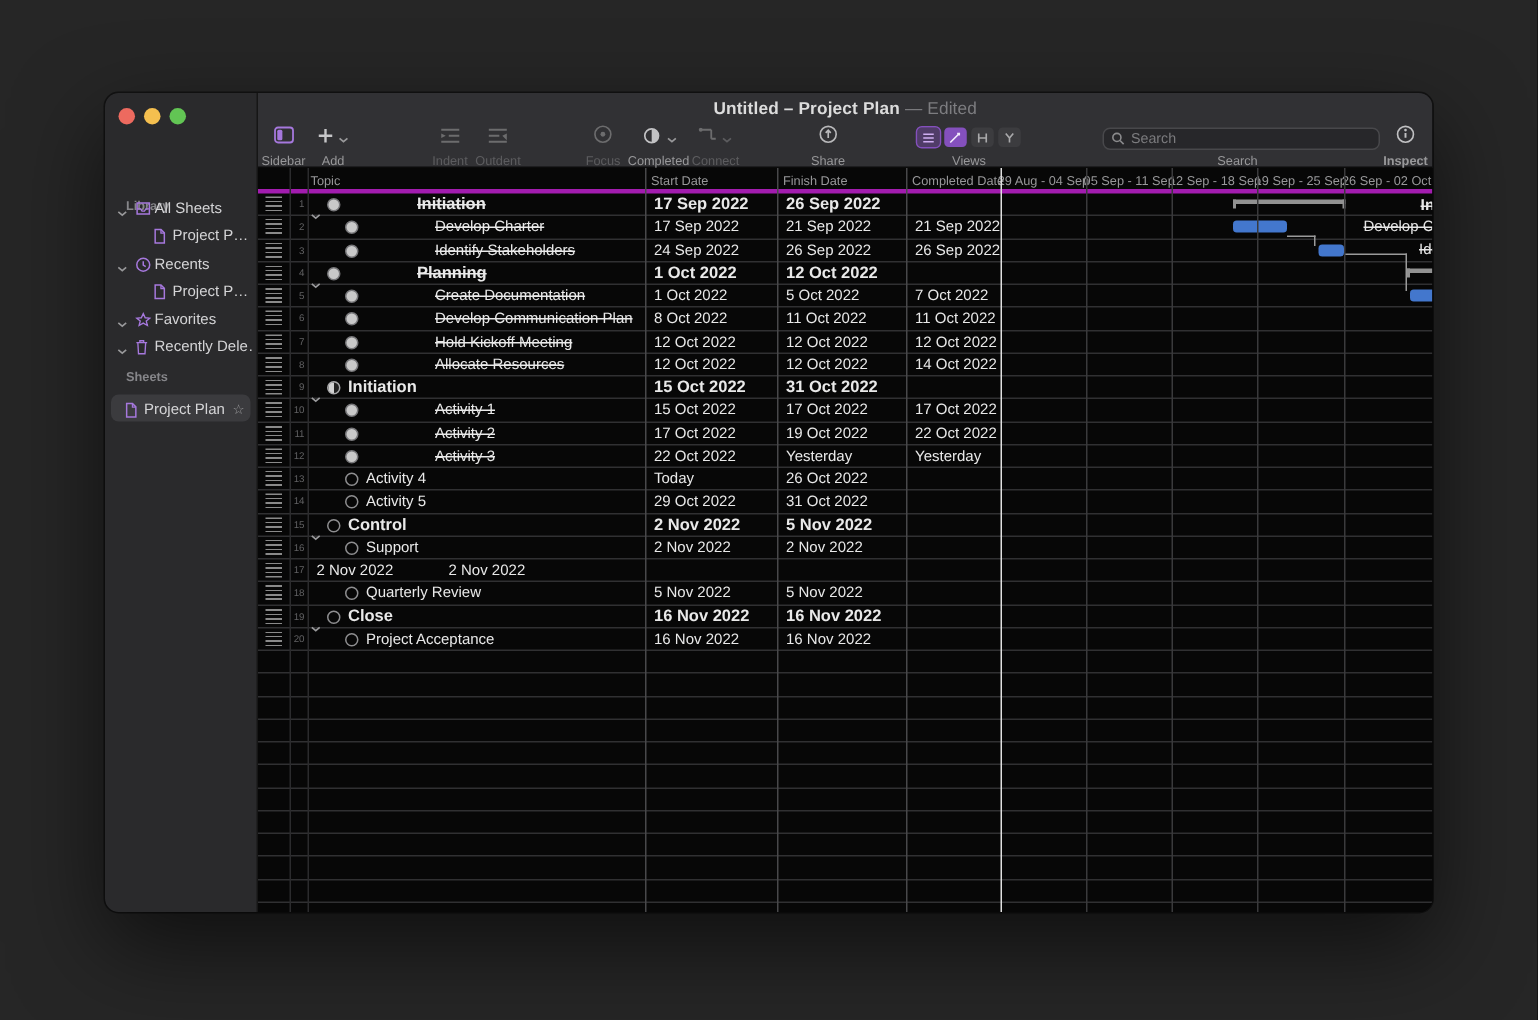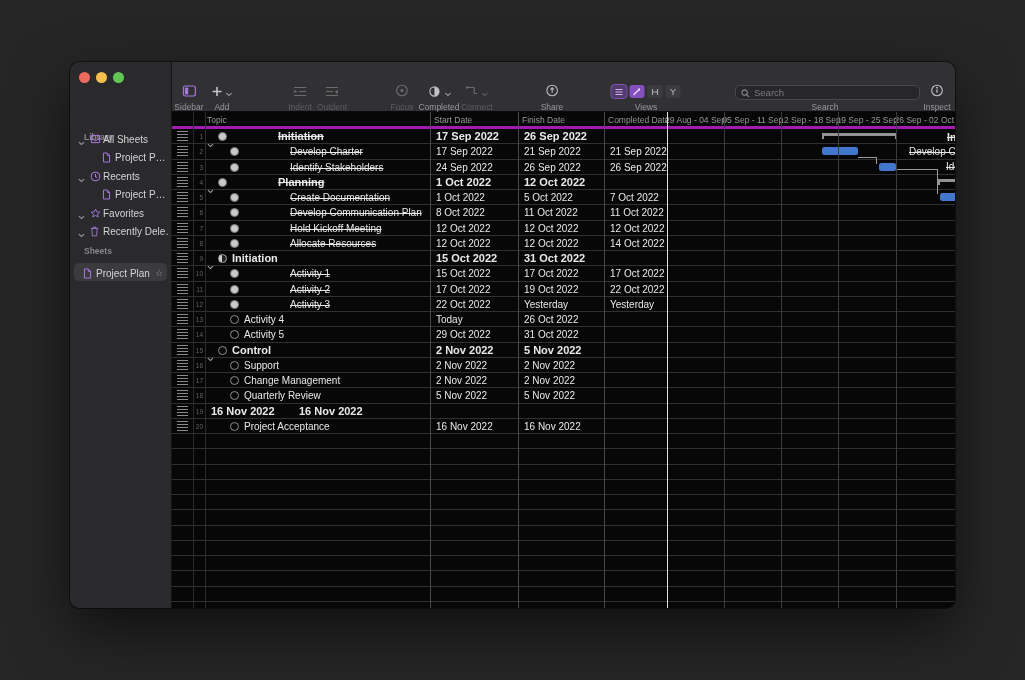--- a/index.html
+++ b/index.html
@@ -25,21 +25,21 @@
   .vbtn.v1 { background:rgba(132,80,189,.38); outline:1px solid #8450bd; }
   .vbtn.v2 { background:#8450bd; }
   .vbtn.v3,.vbtn.v4 { background:#3c3c3f; }
   .searchwrap { position:absolute; left:563px; top:23px; width:185px; height:15px;
                 background:#27272a; border:1px solid #48484b; border-radius:5px;
                 display:flex; align-items:center; padding:0 5px; gap:4px; }
   .searchwrap input { flex:1; background:transparent; border:none; outline:none;
                       font-size:9.5px; color:#cfcfcf; font-family:inherit; }
   .searchwrap input::placeholder { color:#7b7b7e; }
   .tlbl-search { position:absolute; left:653px; top:40px; transform:translateX(-50%); font-size:8.5px; color:#98989a; }
-  .tlbl-inspect { position:absolute; left:765px; top:40px; transform:translateX(-50%); font-size:8.5px; color:#98989a; }
+  .tlbl-inspect { position:absolute; left:765px; top:40px; transform:translateX(-50%); font-size:8.5px; color:#98989a;font-weight:bold; }
 
   
   .sidebar { position:absolute; left:0; top:0; bottom:0; width:102px; background:#2a2a2c;
              border-right:1px solid #161616; z-index:5; }
   .tlights { position:absolute; left:9px; top:10px; display:flex; gap:6px; }
   .tlight { width:11px; height:11px; border-radius:50%; }
   .sb-row { position:absolute; left:0; width:100%; height:17px; font-size:10px; color:#d4d4d6; }
   .sb-section { font-size:8.5px; color:#86868a; font-weight:700; padding-left:14px; }
   .sb-chev { position:absolute; left:8px; top:5px; }
   .sb-icon { position:absolute; top:2px; }
@@ -85,20 +85,24 @@
   .glab { position:absolute; font-size:10px; color:#e6e6e6; white-space:nowrap; line-height:12px; }
   .glab.b { font-weight:700; font-size:10.5px; }
   .gconn { position:absolute; background:#9a9a9a; }
 </style>
 </head>
 <body>
 
 <div class="window">
 
   <div class="chrome">
+    <div class="wtitle">
+      <span>Untitled – Project Plan</span>
+      <span class="edited"> <span>— Edited</span></span>
+    </div>
 
     <div class="titem" style="left:17px">
       <div class="irow">
           <span>
         <svg width="14" height="12" viewBox="0 0 14 12">
               <rect x="1" y="1" width="12" height="10" rx="2" fill="none" stroke="#a678dd" stroke-width="1.2"></rect>
               <rect x="2.5" y="2.5" width="3.4" height="7" rx="1" fill="#a678dd"></rect>
             </svg>
       </span>
         </div>
@@ -550,24 +554,20 @@
           </div>
           <div class="cell cd c1">2 Nov 2022</div>
           <div class="cell cd c2">2 Nov 2022</div>
           <div class="cell cd c3"></div>
         </div>
         <div class="trow">
           <div class="cell ch">
             <i class="hbars"></i>
           </div>
           <div class="cell cn">17</div>
-          <div class="cell ct lv1">
-            <span class="st open"></span>
-            <span class="tlab">Change Management</span>
-          </div>
           <div class="cell cd c1">2 Nov 2022</div>
           <div class="cell cd c2">2 Nov 2022</div>
           <div class="cell cd c3"></div>
         </div>
         <div class="trow">
           <div class="cell ch">
             <i class="hbars"></i>
           </div>
           <div class="cell cn">18</div>
           <div class="cell ct lv1">
@@ -576,20 +576,27 @@
           </div>
           <div class="cell cd c1">5 Nov 2022</div>
           <div class="cell cd c2">5 Nov 2022</div>
           <div class="cell cd c3"></div>
         </div>
         <div class="trow parent">
           <div class="cell ch">
             <i class="hbars"></i>
           </div>
           <div class="cell cn">19</div>
+          <div class="cell ct lv0">
+            <span class="rowchev"><svg width="7" height="5" viewBox="0 0 8 5">
+                <path d="M1 1l3 2.6L7 1" fill="none" stroke="#9a9a9c" stroke-width="1.2"></path>
+              </svg></span>
+            <span class="st open"></span>
+            <span class="tlab">Close</span>
+          </div>
           <div class="cell cd c1">16 Nov 2022</div>
           <div class="cell cd c2">16 Nov 2022</div>
           <div class="cell cd c3"></div>
         </div>
         <div class="trow">
           <div class="cell ch">
             <i class="hbars"></i>
           </div>
           <div class="cell cn">20</div>
           <div class="cell ct lv1">

